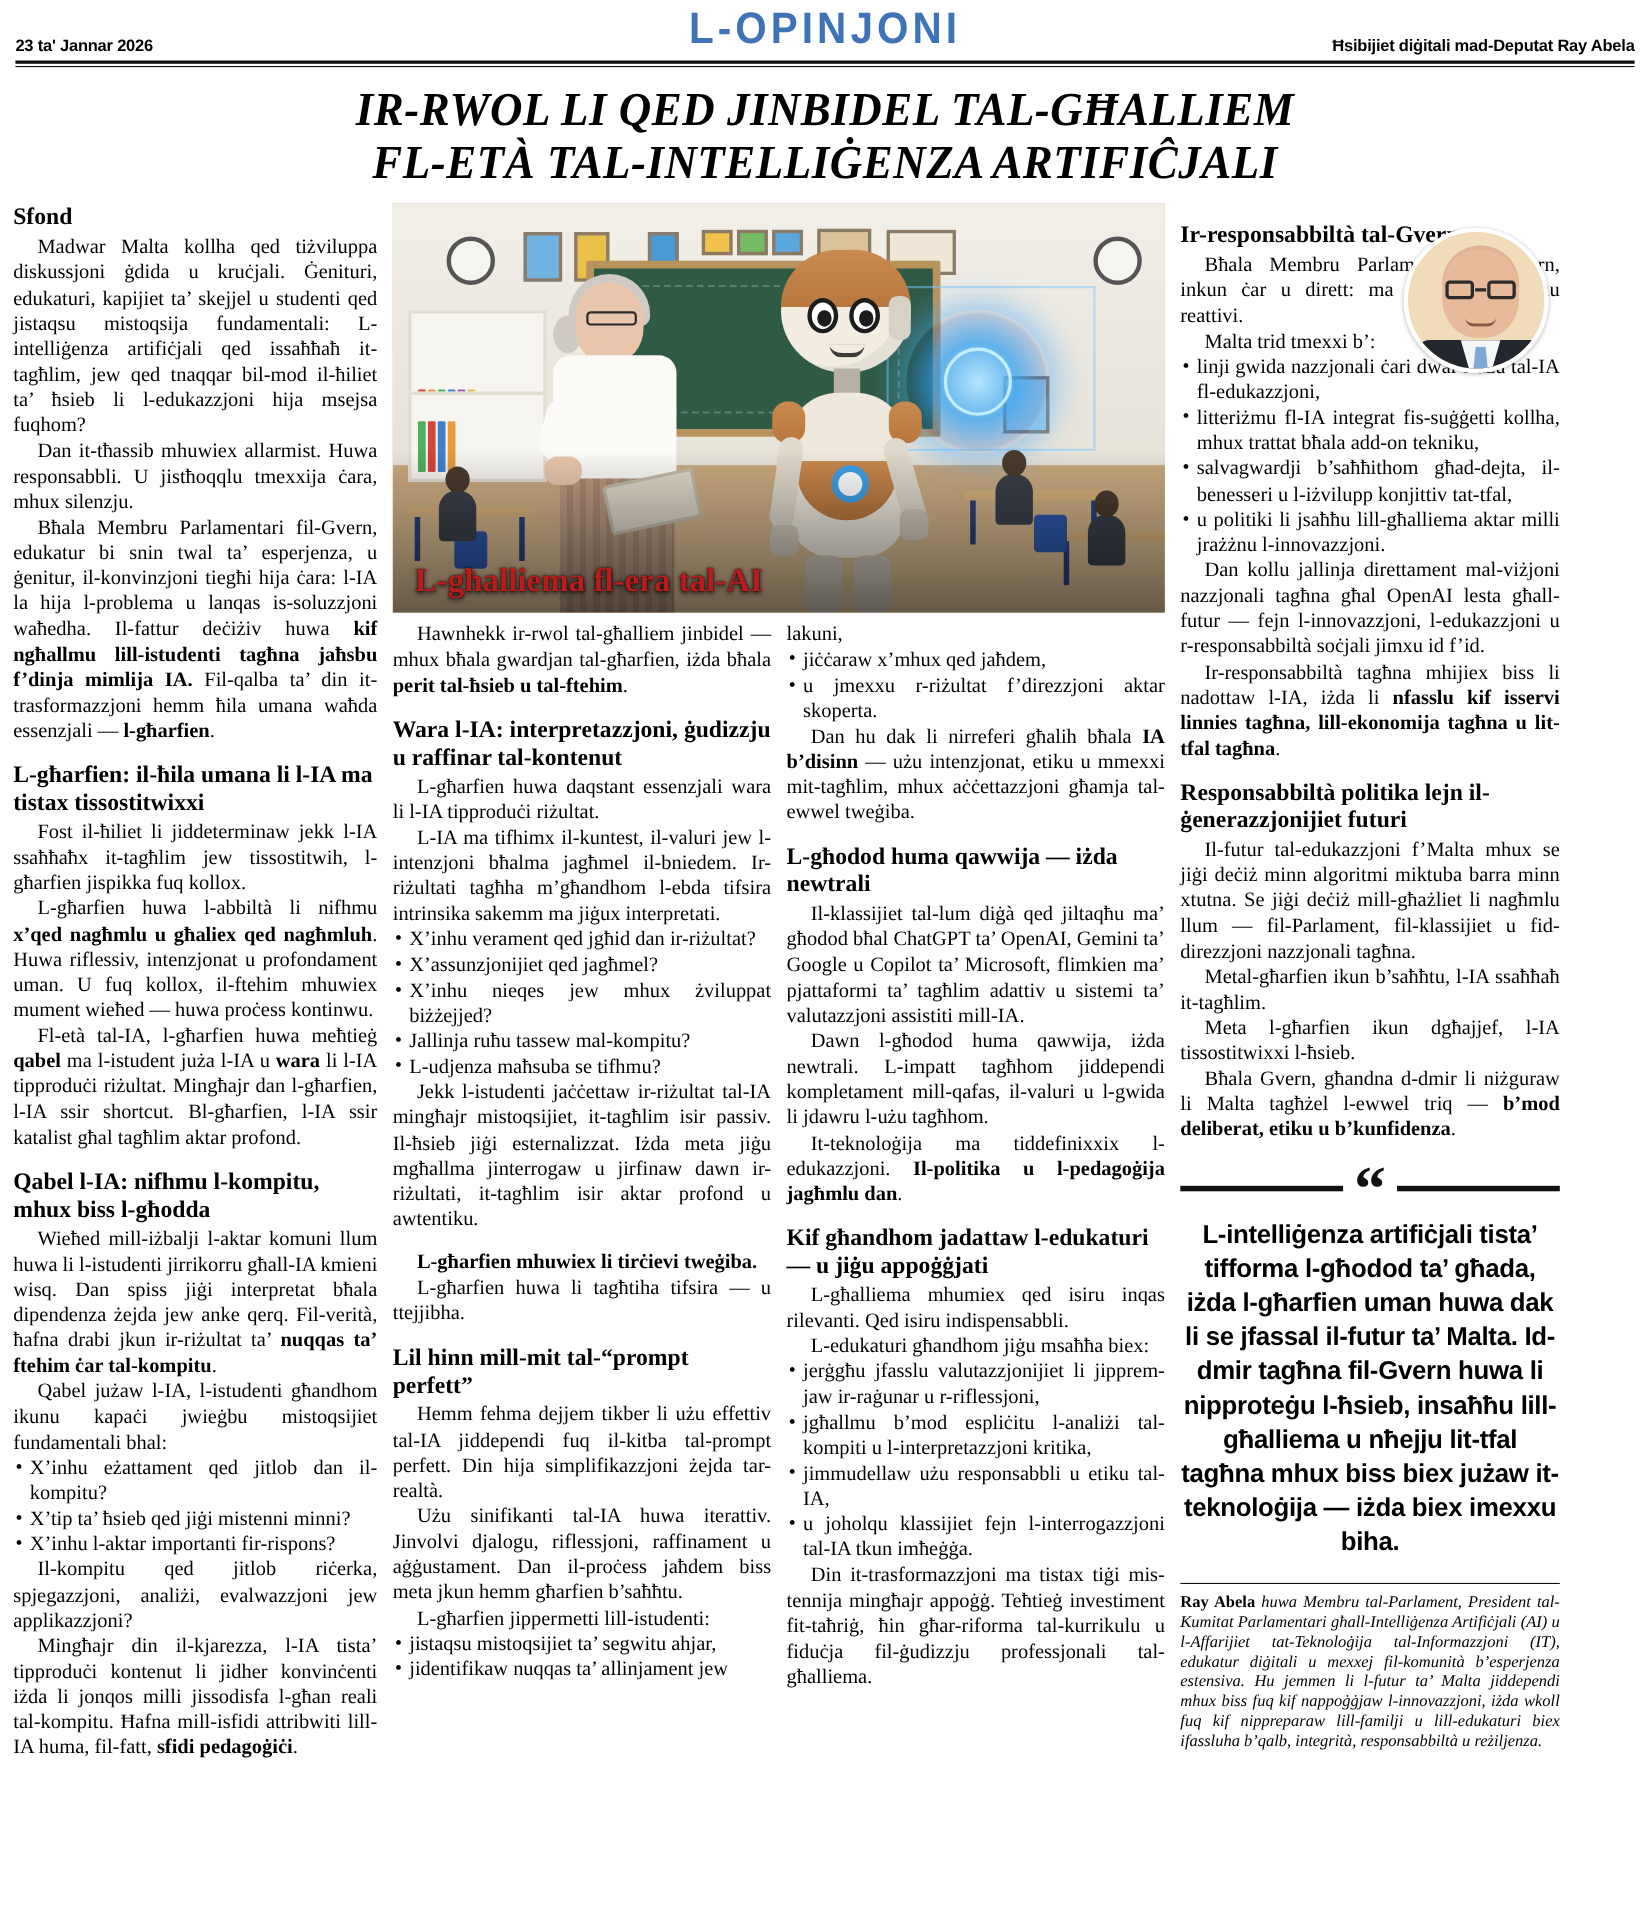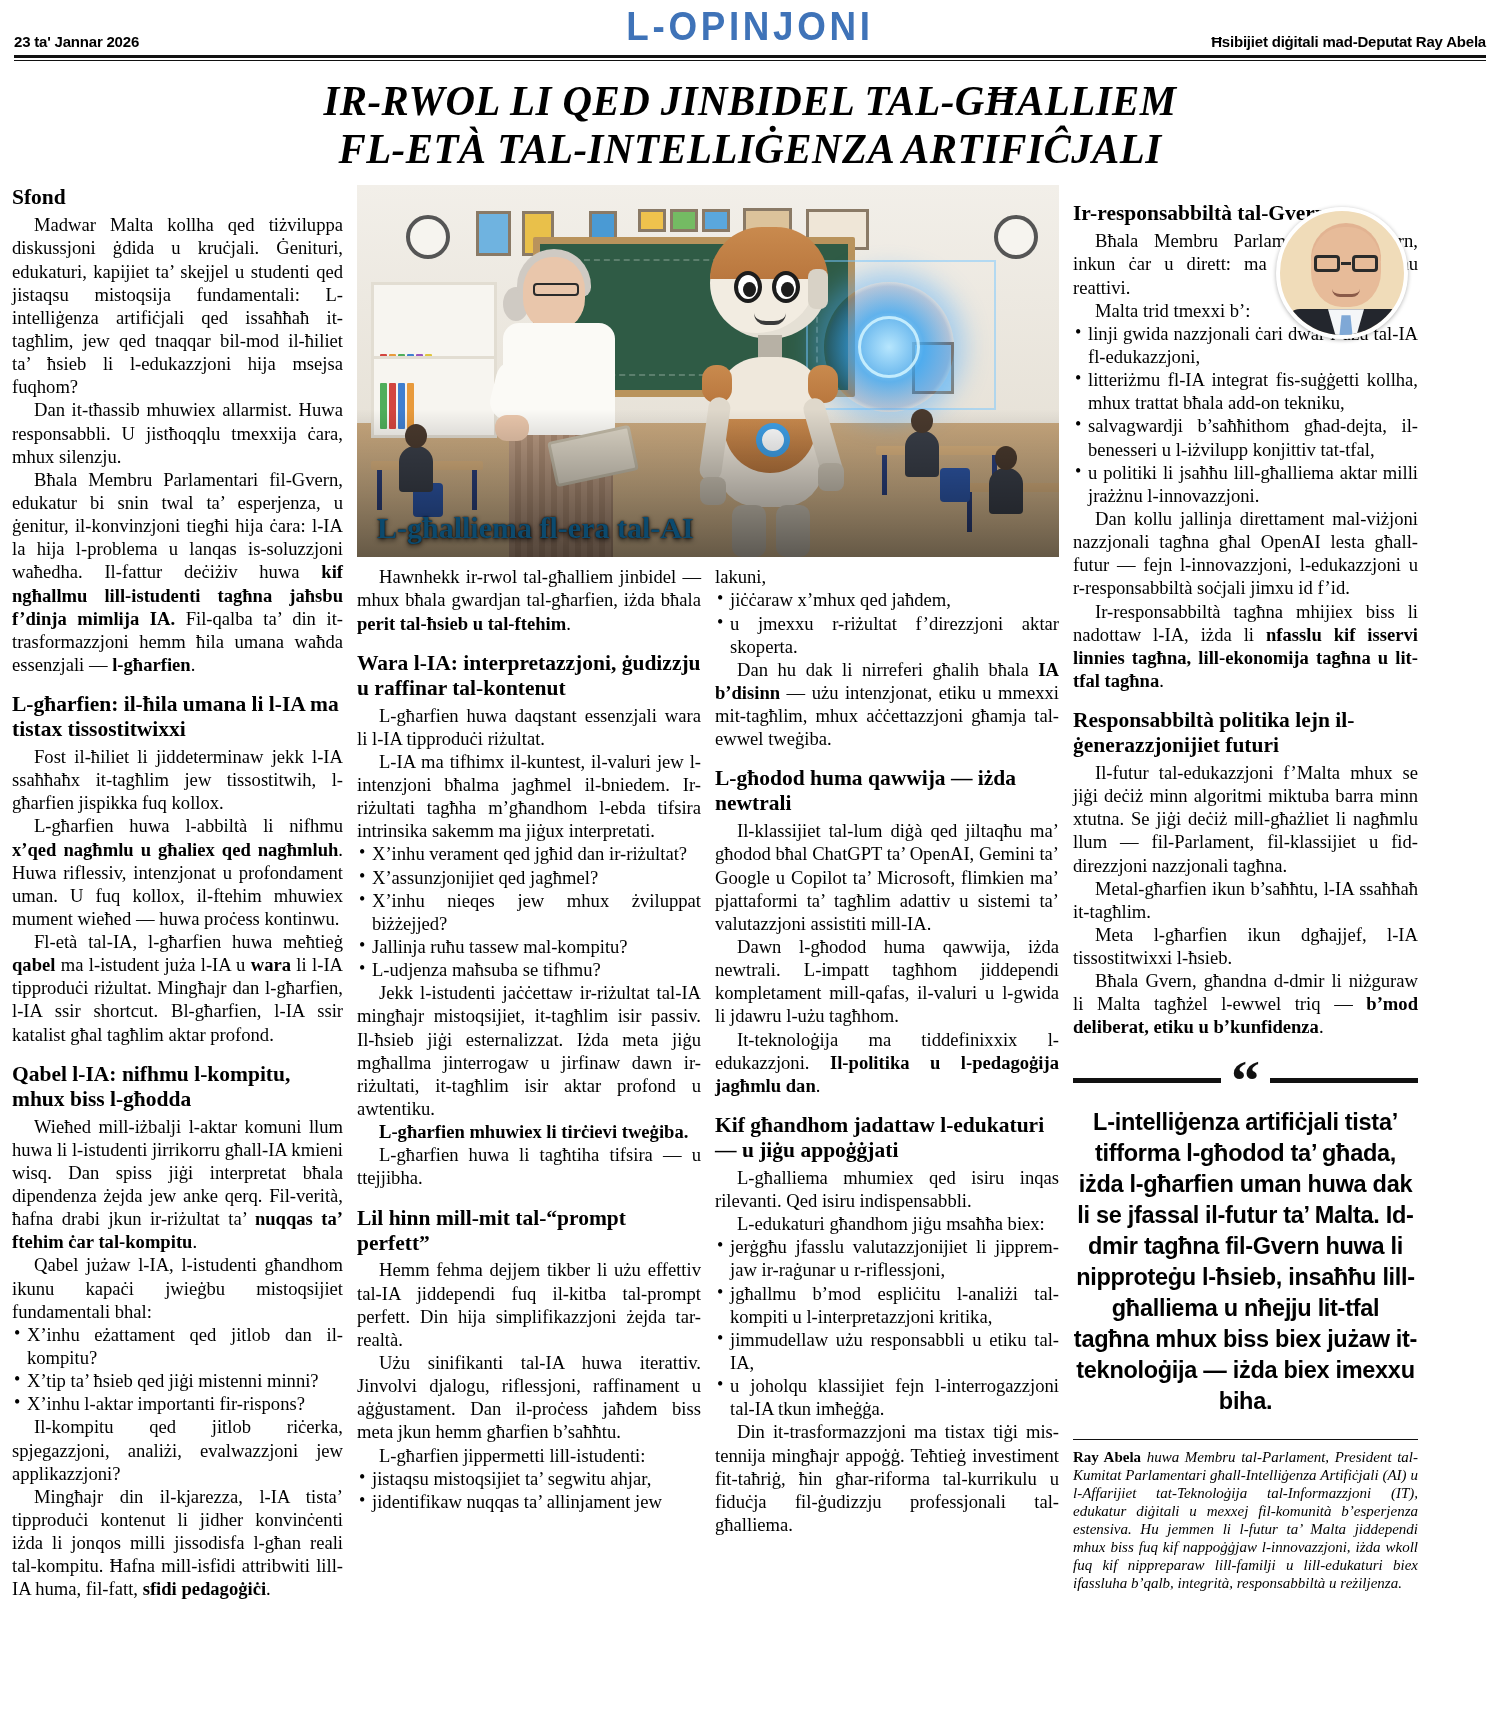--- a/index.html
+++ b/index.html
@@ -106,21 +106,21 @@
 
   .desk { position:absolute; background:#d9b27f; border-radius:2px; }
   .desk::after{ content:""; position:absolute; left:6px; right:6px; top:100%; height:40px;
                 border-left:5px solid #2b3f7a; border-right:5px solid #2b3f7a; }
   .pupil { position:absolute; width:34px; height:46px; border-radius:16px 16px 4px 4px; background:#3a3f49; }
   .pupil::before{ content:""; position:absolute; left:6px; top:-22px; width:22px; height:24px; border-radius:50%; background:#4a3a2e; }
   .chair { position:absolute; width:30px; height:34px; background:#2e57a8; border-radius:4px; }
 
   .photo-caption {
     position:absolute; left:20px; bottom:12px; z-index:5;
-    font-family:"Liberation Serif", serif; font-weight:700; font-size:30px; color:#0c4a6e;
+    font-family:"Liberation Serif", serif; font-weight:700; font-size:30px; color:#b91c1c;
     text-shadow:0 2px 5px rgba(0,0,0,.85), 0 0 2px rgba(0,0,0,.9);
   }
   .photo-shade { position:absolute; left:0; right:0; bottom:0; height:40%; z-index:3;
                  background:linear-gradient(rgba(0,0,0,0), rgba(0,0,0,.55)); }
 
   
   .portrait {
     position:absolute; right:10px; top:22px; width:132px; height:132px; border-radius:50%;
     background:#f0dcb9; border:4px solid #ffffff; overflow:hidden; z-index:6;
     box-shadow:0 1px 4px rgba(0,0,0,.3);
@@ -282,21 +282,21 @@
       <p class="ind">L-għarfien huwa daqstant essenzjali wara li l-IA tipproduċi riżultat.</p>
       <p class="ind">L-IA ma tifhimx il-kuntest, il-valuri jew l-intenzjoni bħalma jagħmel il-bniedem. Ir-riżultati tagħha m’għandhom l-ebda tifsira intrinsika sakemm ma jiġux interpretati.</p>
       <ul class="bul">
         <li>X’inhu verament qed jgħid dan ir-riżultat?</li>
         <li>X’assunzjonijiet qed jagħmel?</li>
         <li>X’inhu nieqes jew mhux żviluppat biżżejjed?</li>
         <li>Jallinja ruħu tassew mal-kompitu?</li>
         <li>L-udjenza maħsuba se tifhmu?</li>
       </ul>
       <p class="ind">Jekk l-istudenti jaċċettaw ir-riżultat tal-IA mingħajr mistoqsijiet, it-tagħlim isir passiv. Il-ħsieb jiġi esternalizzat. Iżda meta jiġu mgħallma jinterrogaw u jirfinaw dawn ir-riżultati, it-tagħlim isir aktar profond u awtentiku.</p>
-      <p class="ind" style="font-weight:700;">L-għarfien mhuwiex li tirċievi tweġiba.</p>
+      <p class="ind" style="font-weight:700;margin-top:16px;">L-għarfien mhuwiex li tirċievi tweġiba.</p>
       <p class="ind" style="font-weight:400;">L-għarfien huwa li tagħtiha tifsira — u ttejjibha.</p>
 
       <h3 class="sec">Lil hinn mill-mit tal-“prompt perfett”</h3>
       <p class="ind">Hemm fehma dejjem tikber li użu effettiv tal-IA jiddependi fuq il-kitba tal-prompt perfett. Din hija simplifikazzjoni żejda tar-realtà.</p>
       <p class="ind">Użu sinifikanti tal-IA huwa iterattiv. Jinvolvi djalogu, riflessjoni, raffinament u aġġustament. Dan il-proċess jaħdem biss meta jkun hemm għarfien b’saħħtu.</p>
       <p class="ind">L-għarfien jippermetti lill-istudenti:</p>
       <ul class="bul">
         <li>jistaqsu mistoqsijiet ta’ segwitu ahjar,</li>
         <li>jidentifikaw nuqqas ta’ allinjament jew</li>
       </ul>

